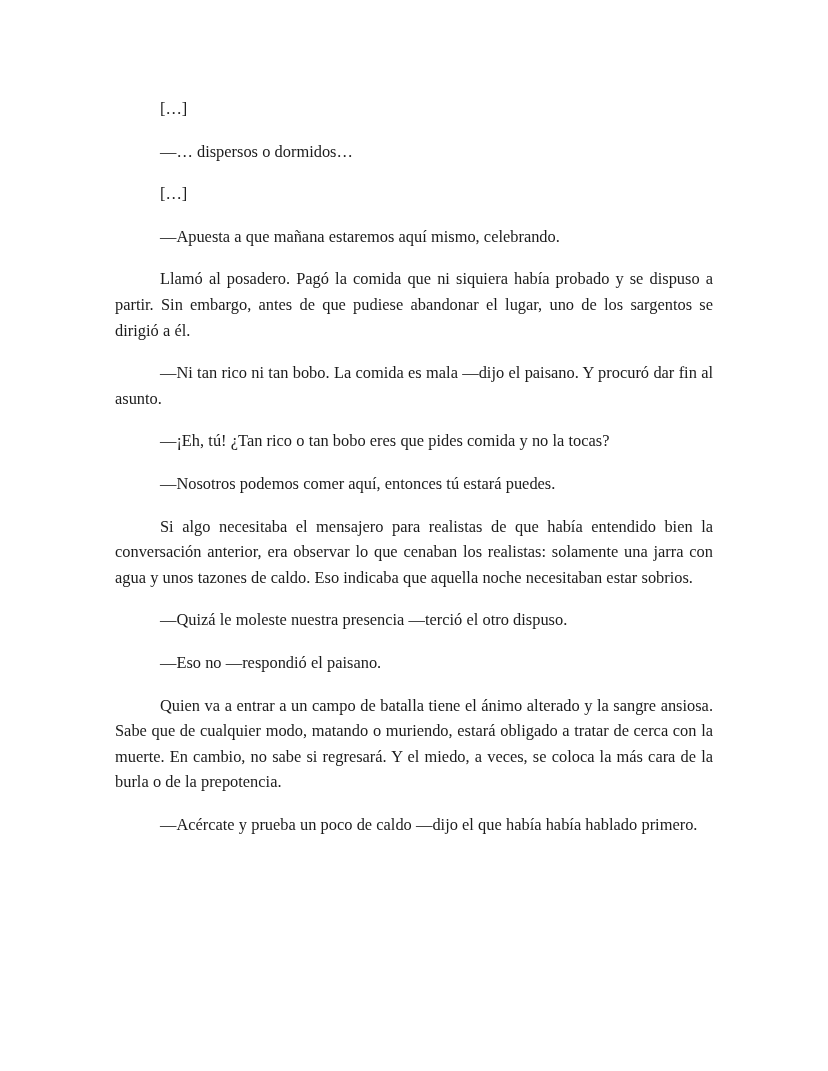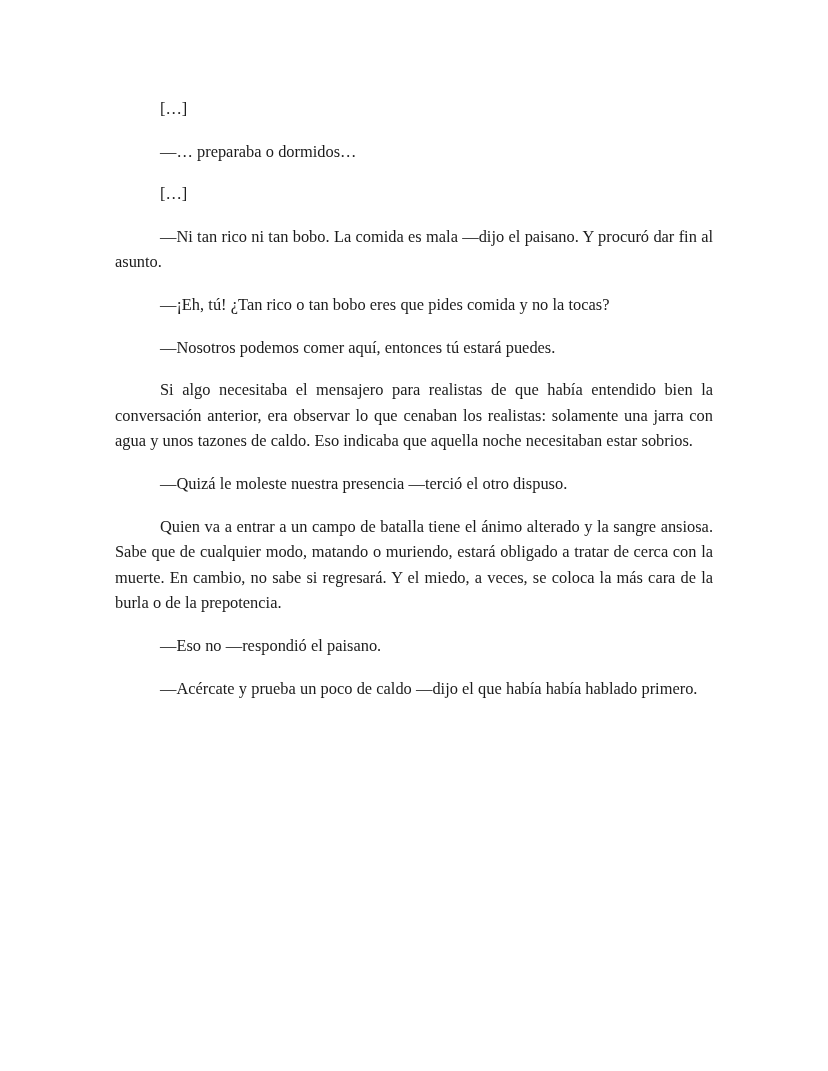--- a/index.html
+++ b/index.html
@@ -47,38 +47,40 @@
   }
 </style>
 </head>
 <body>
 
 <div class="page">
   <div class="text-column">
 
     <p class="para short">[…]</p>
 
-    <p class="para short">—… preparaba o dormidos…</p>
+    <p class="para short">—… dispersos o dormidos…</p>
 
     <p class="para short">[…]</p>
 
+    <p class="para short">—Apuesta a que mañana estaremos aquí mismo, celebrando.</p>
 
 
 
+    <p class="para">Llamó al posadero. Pagó la comida que ni siquiera había probado y se dispuso a partir. Sin embargo, antes de que pudiese abandonar el lugar, uno de los sargentos se dirigió a él.</p>
 
     <p class="para">—Ni tan rico ni tan bobo. La comida es mala —dijo el paisano. Y procuró dar fin al asunto.</p>
 
     <p class="para short">—¡Eh, tú! ¿Tan rico o tan bobo eres que pides comida y no la tocas?</p>
 
     <p class="para short">—Nosotros podemos comer aquí, entonces tú estará puedes.</p>
 
     <p class="para">Si algo necesitaba el mensajero para realistas de que había entendido bien la conversación anterior, era observar lo que cenaban los realistas: solamente una jarra con agua y unos tazones de caldo. Eso indicaba que aquella noche necesitaban estar sobrios.</p>
 
     <p class="para short">—Quizá le moleste nuestra presencia —terció el otro dispuso.</p>
 
+    <p class="para short">—Eso no —respondió el paisano.</p>
+
     <p class="para">Quien va a entrar a un campo de batalla tiene el ánimo alterado y la sangre ansiosa. Sabe que de cualquier modo, matando o muriendo, estará obligado a tratar de cerca con la muerte. En cambio, no sabe si regresará. Y el miedo, a veces, se coloca la más cara de la burla o de la prepotencia.</p>
-
-    <p class="para short">—Eso no —respondió el paisano.</p>
 
     <p class="para short">—Acércate y prueba un poco de caldo —dijo el que había había hablado primero.</p>
 
   </div>
 </div>
 
 </body></html>

